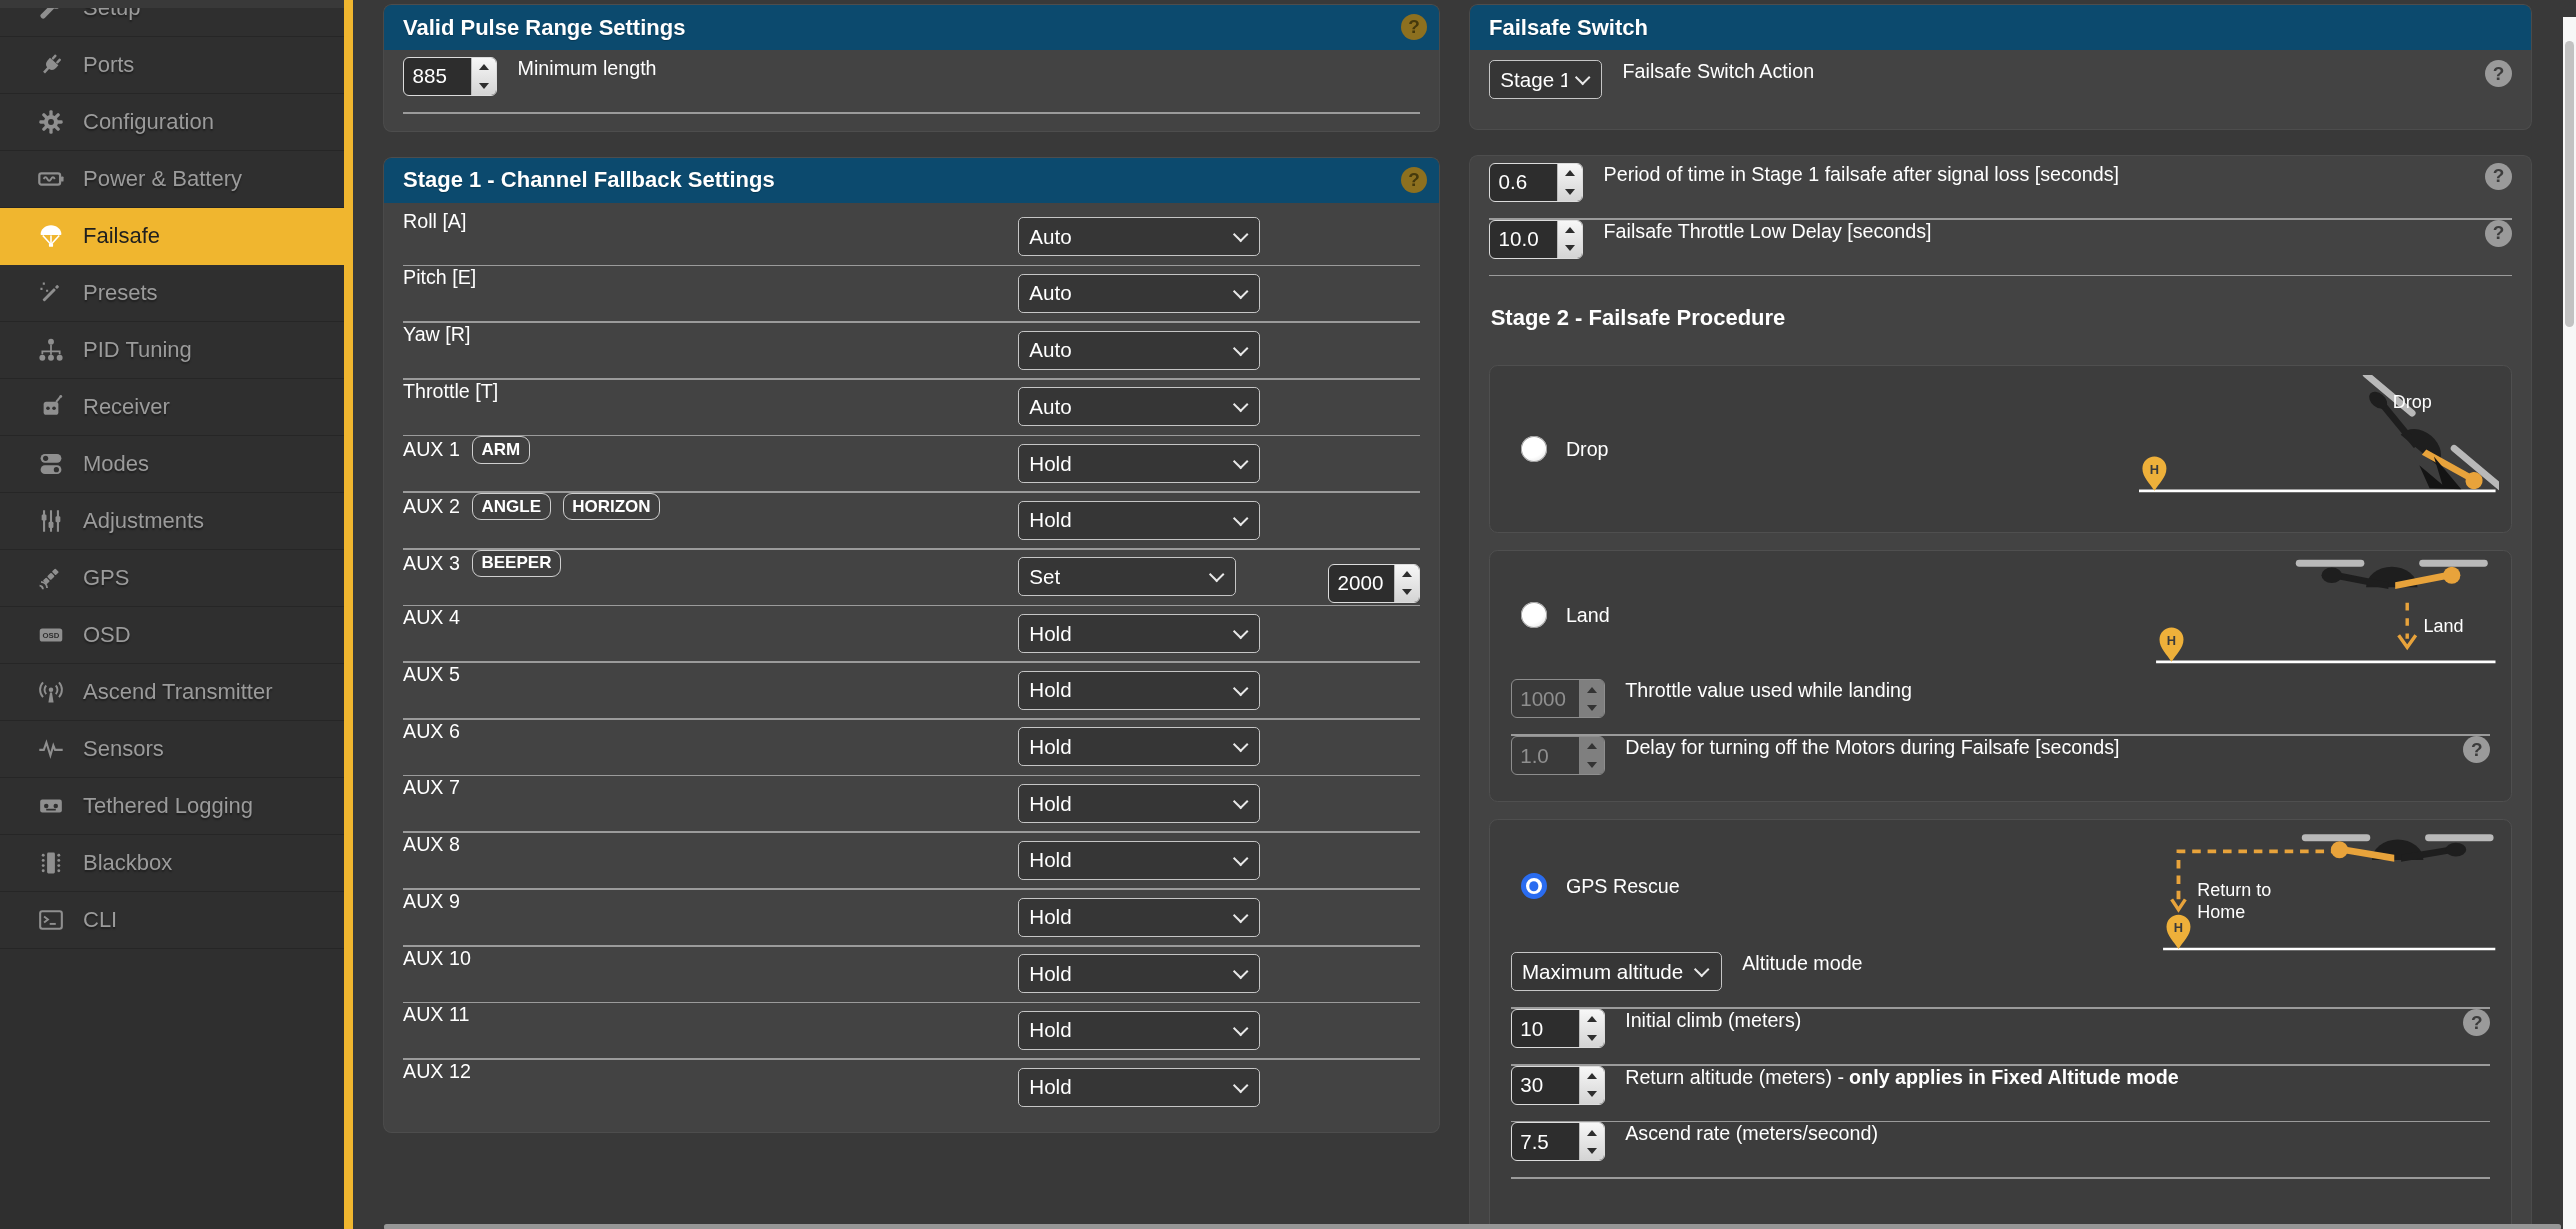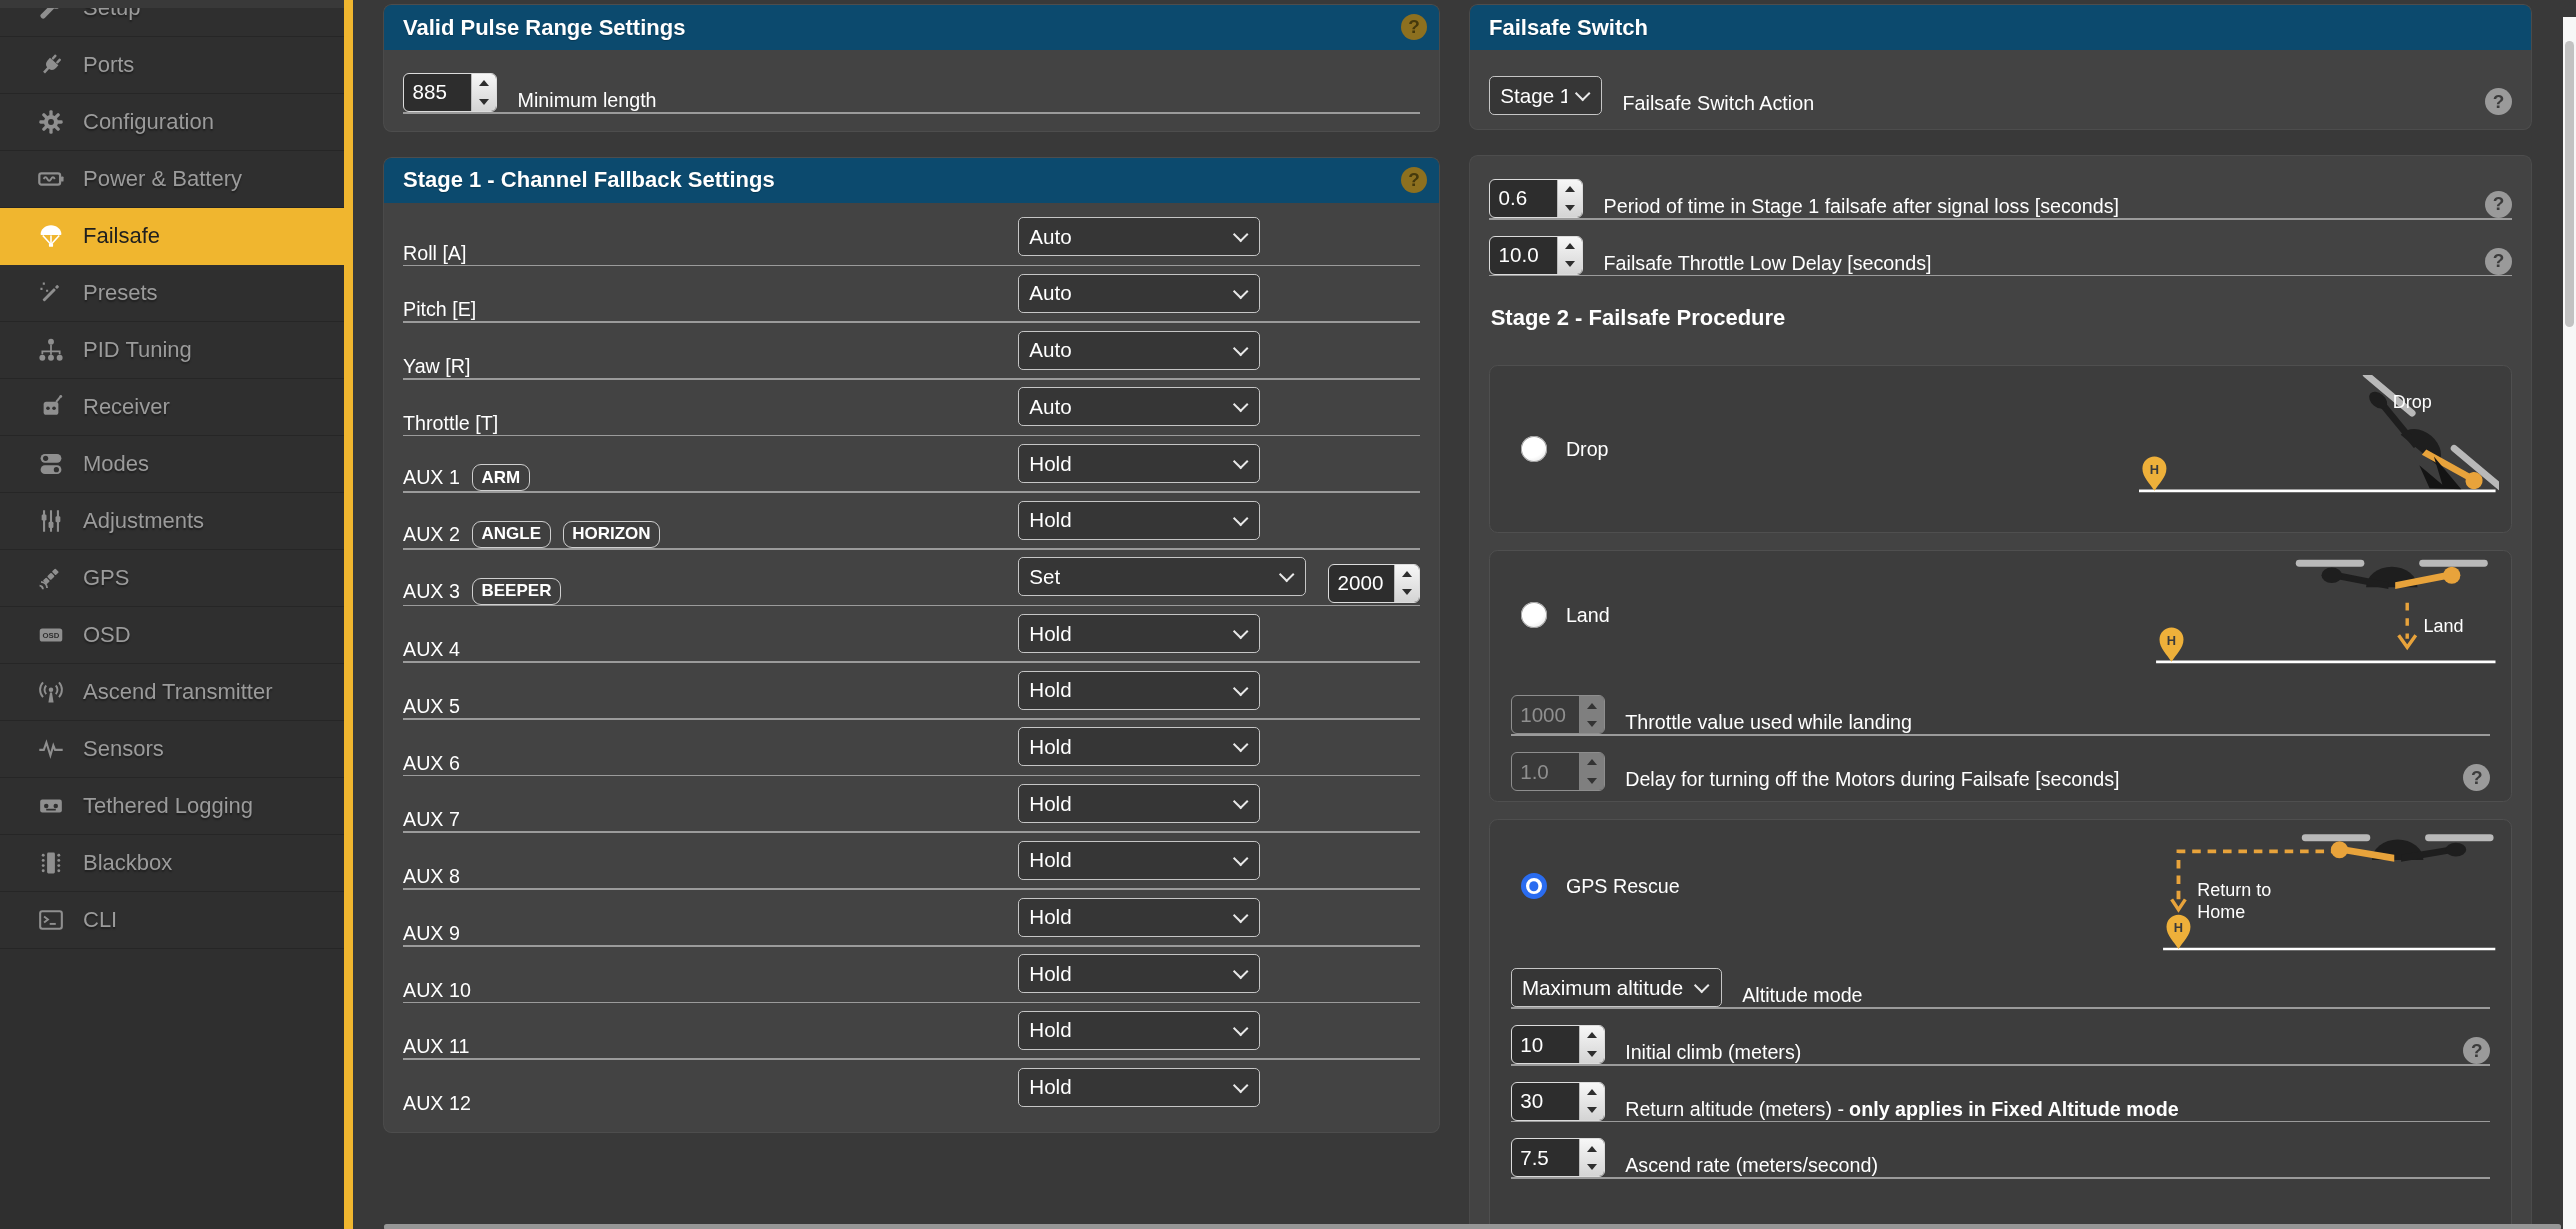--- a/index.html
+++ b/index.html
@@ -23,21 +23,21 @@
   .col-right{position:absolute;left:1470px;top:5.1px;width:1061px;}
 
   
   .panel{background:#434343;border-radius:7.7px;box-shadow:0 0 0 0.9px #4d4d4d;}
   .panel + .panel{margin-top:27px;}
   .panel-h{height:45px;background:#0c4a6e;border-radius:7.7px 7.7px 0 0;display:flex;align-items:center;
            padding:0 45px 0 19px;position:relative;}
   .panel-h .title{color:#fff;font-weight:bold;font-size:22px;text-shadow:0 0.9px 0.9px rgba(0,0,0,.25);white-space:nowrap;}
   .panel-b{padding:6.9px 19px 17px;}
 
-  .frow{height:55px;display:flex;align-items:flex-end;position:relative;}
+  .frow{height:55px;display:flex;align-items:flex-start;position:relative;}
   .hr{height:1.7px;background:#9b9b9b;}
   .lbl{font-size:19.7px;color:#fff;}
   .lblb{font-weight:bold;margin-left:5.1px;font-size:19.7px;color:#fff;}
   .ml{margin-left:20.6px;}
   .mla{margin-left:auto;}
 
   
   .numbox{height:39px;width:94px;border:1.7px solid #dcdcdc;border-radius:6px;display:flex;
           overflow:hidden;background:#2d2d2d;box-sizing:border-box;flex-shrink:0;}
   .num-value{flex:1;display:flex;align-items:center;padding-left:8.6px;color:#fff;font-size:20.6px;}
@@ -349,21 +349,21 @@
               <span class="sel-value">Hold</span>
               <span class="chev"></span>
             </div>
           </div>
           <div class="hr"></div>
           <div class="frow stage1row">
             <div class="lblwrap">
               <span class="lbl">AUX 3</span>
               <span class="badge">BEEPER</span>
             </div>
-            <div class="selectbox" style="width: 288px;">
+            <div class="selectbox" style="width: 218px;">
               <span class="sel-value">Set</span>
               <span class="chev"></span>
             </div>
             <div class="numbox">
               <span class="num-value">2000</span>
               <div class="spin">
                 <span class="spin-btn up"></span>
                 <span class="spin-btn down"></span>
               </div>
             </div>

